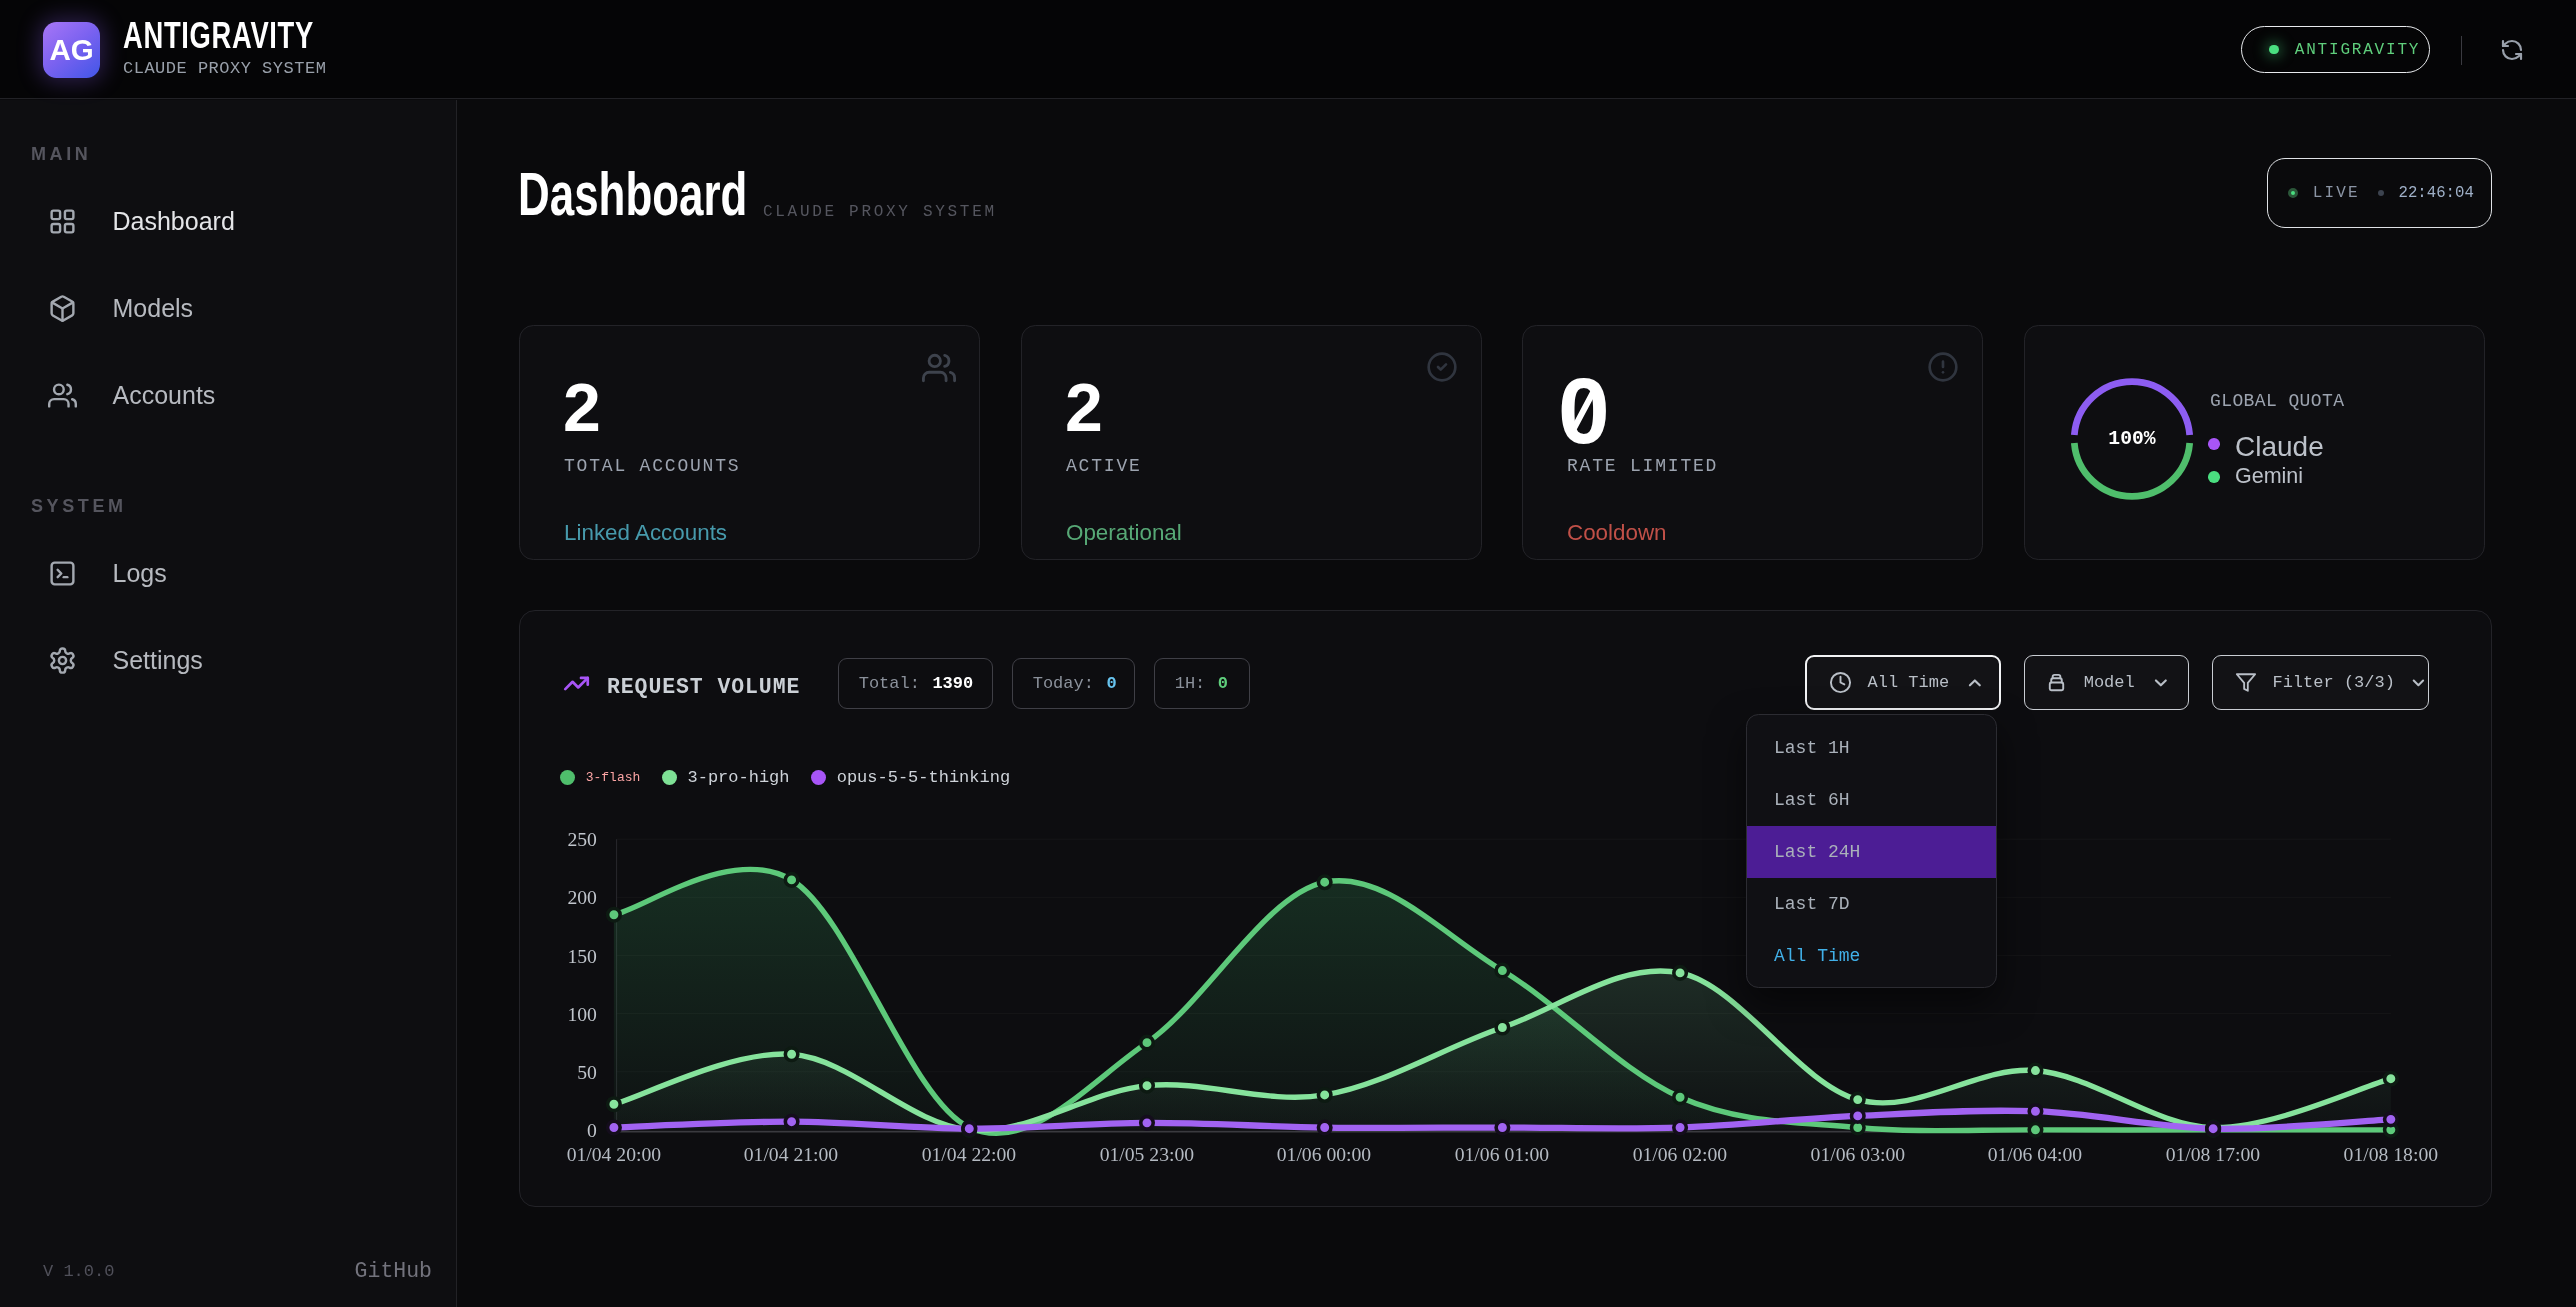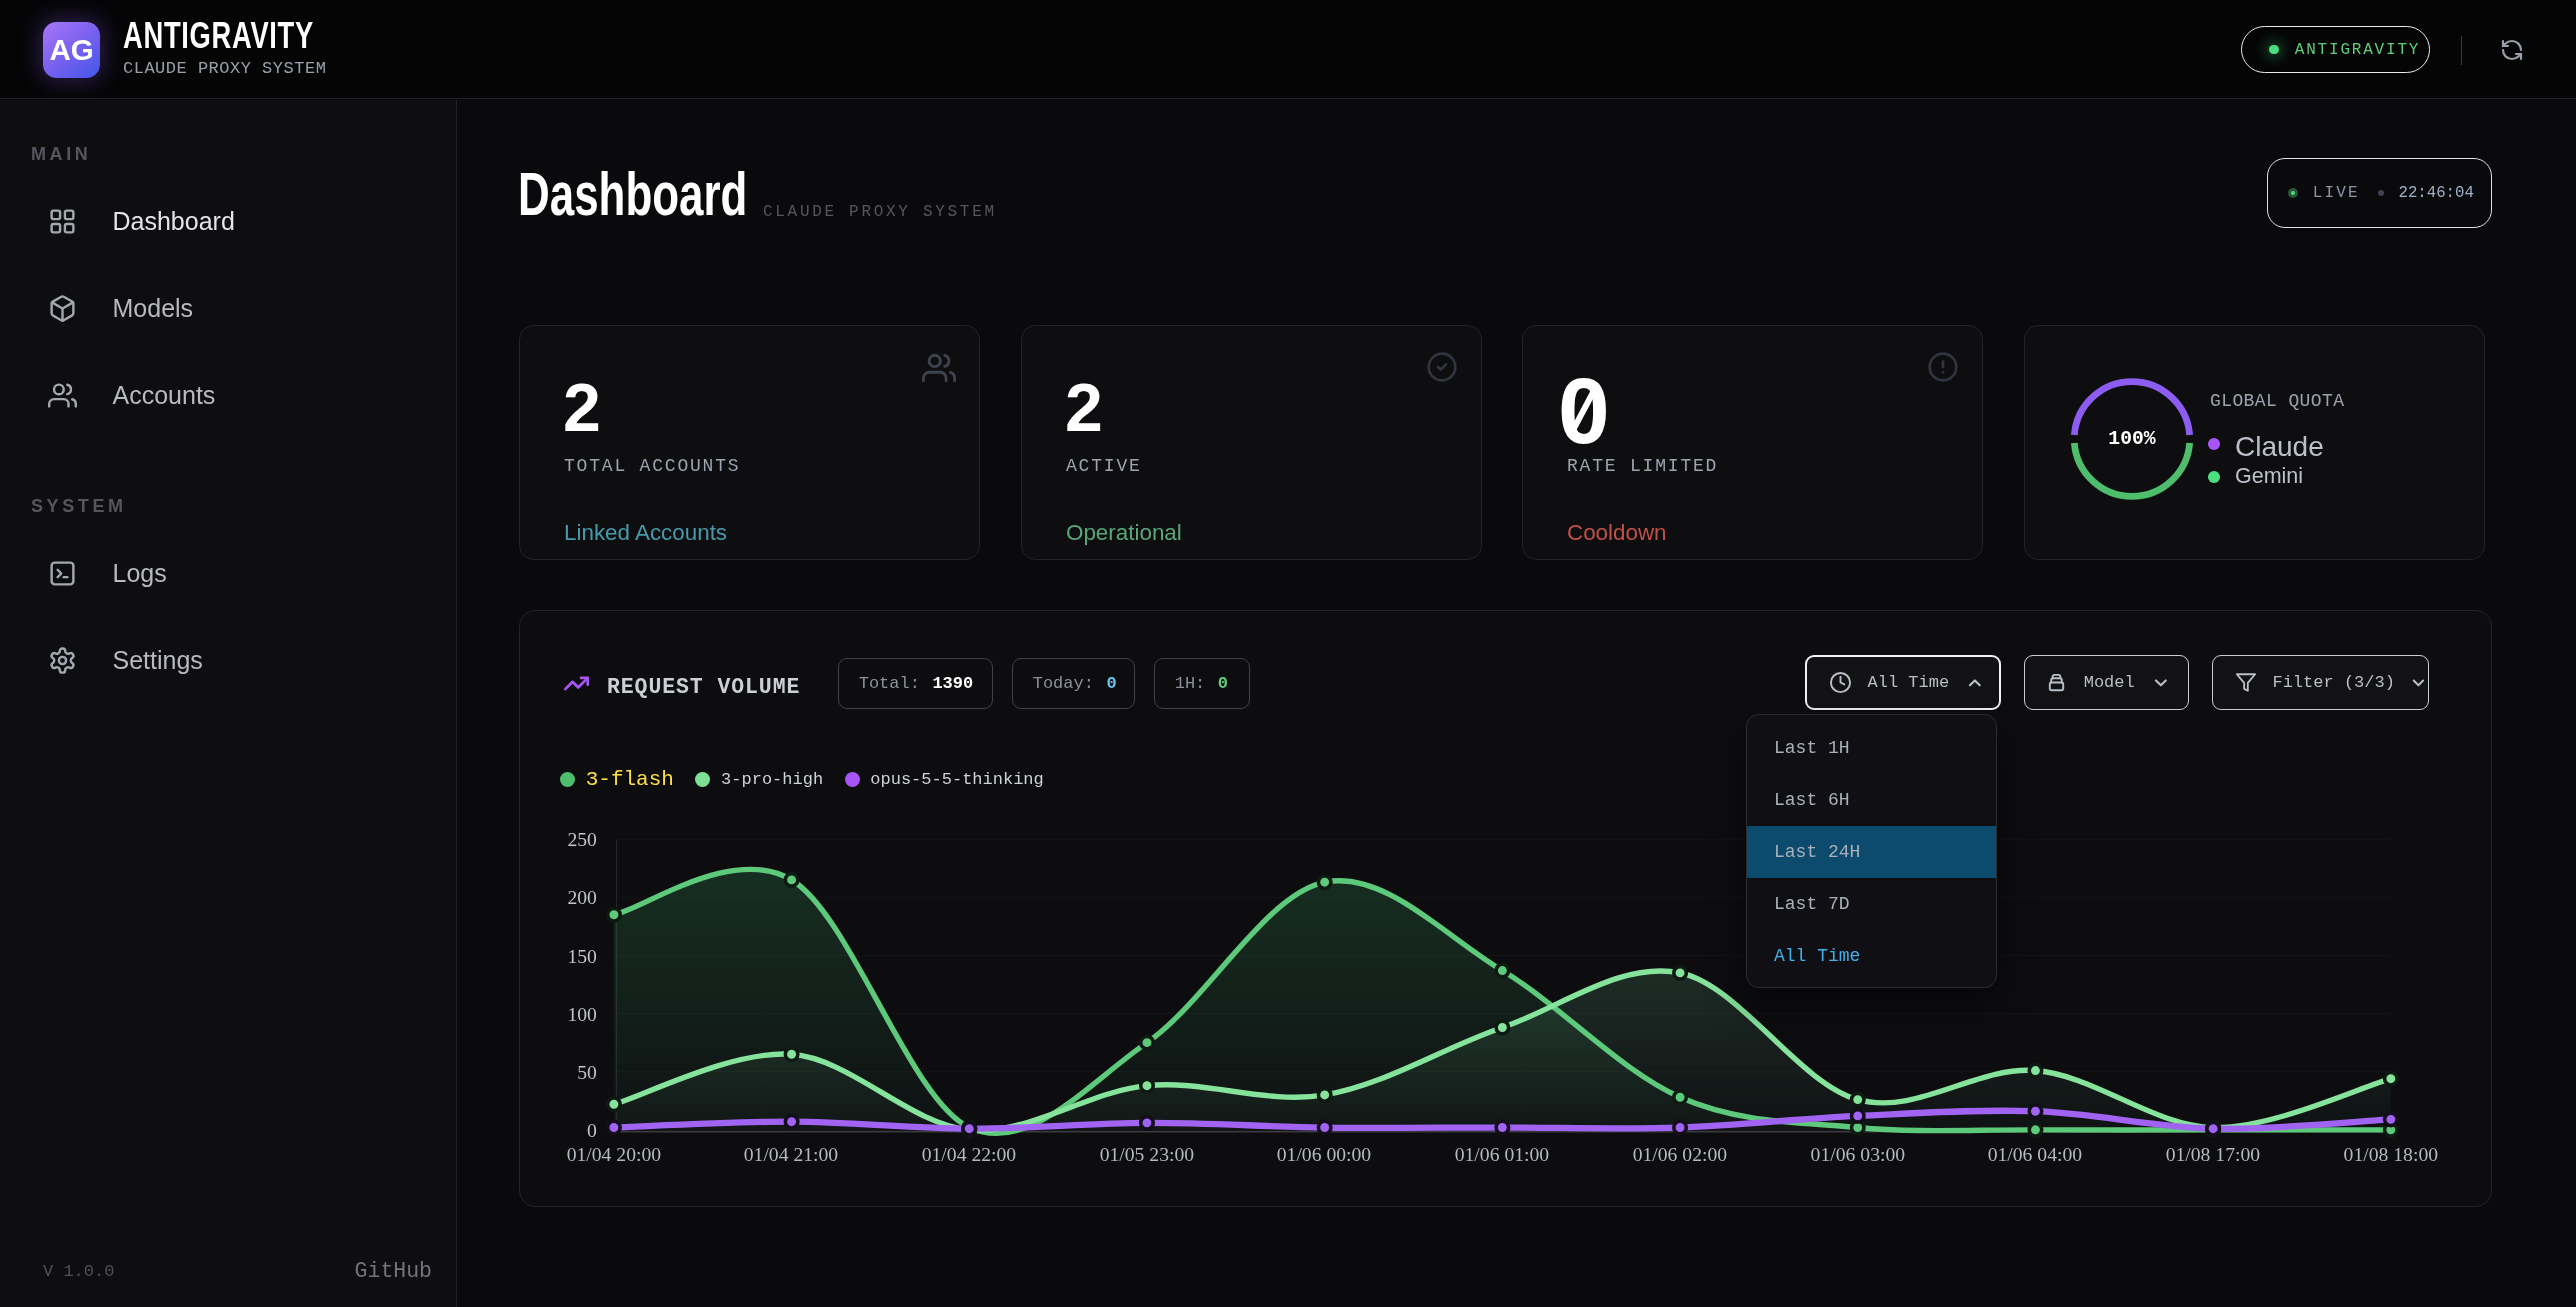--- a/index.html
+++ b/index.html
@@ -73,21 +73,21 @@
 .chip { position:absolute; top:47px; height:51px; border:0.9px solid #3f3f46; border-radius:9px;
   display:flex; align-items:center; font-family:"Liberation Mono", monospace; font-size:17px; white-space:nowrap; }
 .cbtn { position:absolute; top:44px; height:55px; border-radius:9px; background:#121215;
   display:flex; align-items:center; font-family:"Liberation Mono", monospace; font-size:17px;
   color:#b9bfc7; white-space:nowrap; }
 #menu { position:absolute; left:1226px; top:103px; width:251px; height:274px;
   background:#101014; border:0.9px solid #2c2c32; border-radius:12.5px; z-index:10;
   padding-top:7.2px; box-shadow:0 16px 36px rgba(0,0,0,0.55); }
 .mi { height:52px; display:flex; align-items:center; padding-left:27px;
   font-family:"Liberation Mono", monospace; font-size:18px; color:#aab1ba; }
-.mi.hl { background:#0c4a6e; }
+.mi.hl { background:#4c1d95; }
 .mi.sel { color:#41b0e8; }
 </style>
 </head>
 <body>
 
 <div id="header">
   <div id="logo">AG</div>
   <div id="brand-title">ANTIGRAVITY</div>
   <div id="brand-sub">CLAUDE PROXY SYSTEM</div>
   <div id="conn-pill">
@@ -253,21 +253,21 @@
           <polygon points="22 3 2 3 10 12.46 10 19 14 21 14 12.46 22 3"></polygon>
         </svg>
       <span style="margin-left:16px;">Filter (3/3)</span>
       <svg width="19.7" height="19.7" viewBox="0 0 24 24" style="margin-left:14.3px;" fill="none" stroke="#b9bfc7" stroke-width="2.6" stroke-linecap="round" stroke-linejoin="round">
           <polyline points="6 9 12 15 18 9"></polyline>
         </svg>
     </div>
 
     <div style="position:absolute; left:40px; top:157px; display:flex; align-items:center;">
       <div style="width:15px;height:15px;border-radius:50%;background:#4fbe6c;"></div>
-      <div class="mono" style="color:#fde047;font-size:21px;margin-left:10.7px;">3-flash</div>
+      <div class="mono" style="color:#fca5a5;font-size:13px;margin-left:10.7px;">3-flash</div>
       <div style="width:15px;height:15px;border-radius:50%;background:#7ee095;margin-left:21.5px;"></div>
       <div class="mono" style="color:#ced3d9;font-size:17px;margin-left:10.7px;">3-pro-high</div>
       <div style="width:15px;height:15px;border-radius:50%;background:#a855f7;margin-left:21.5px;"></div>
       <div class="mono" style="color:#ced3d9;font-size:17px;margin-left:10.7px;">opus-5-5-thinking</div>
     </div>
 
     <svg id="plot" width="1971" height="595" viewBox="0 0 2204 665" style="position:absolute;left:0;top:0;">
       <defs>
         <linearGradient id="gFlash" x1="0" y1="0" x2="0" y2="1">
           <stop offset="0" stop-color="#4ade80" stop-opacity="0.16"></stop>

